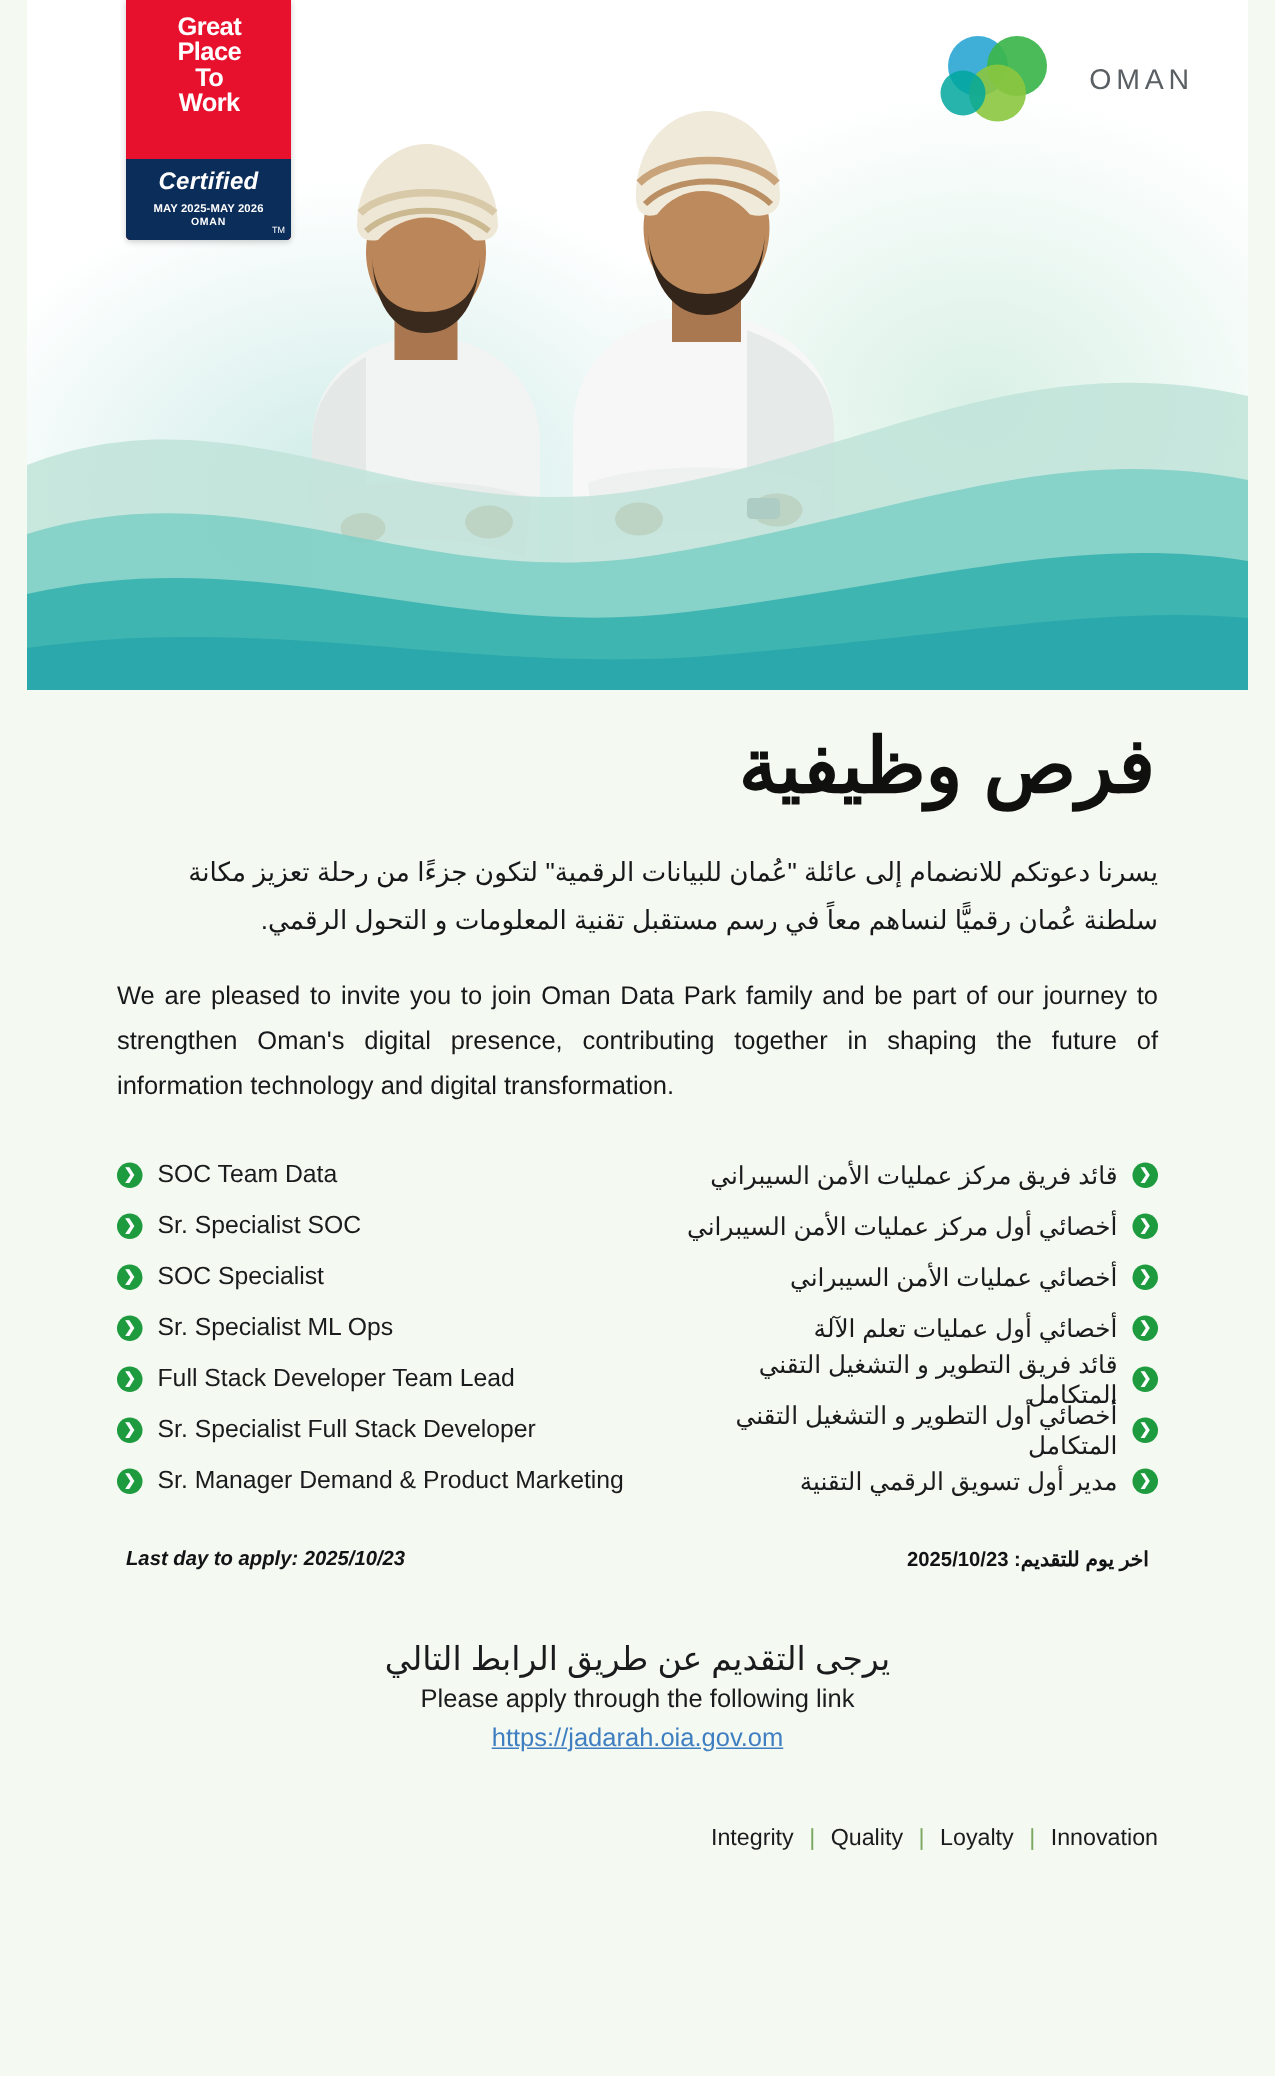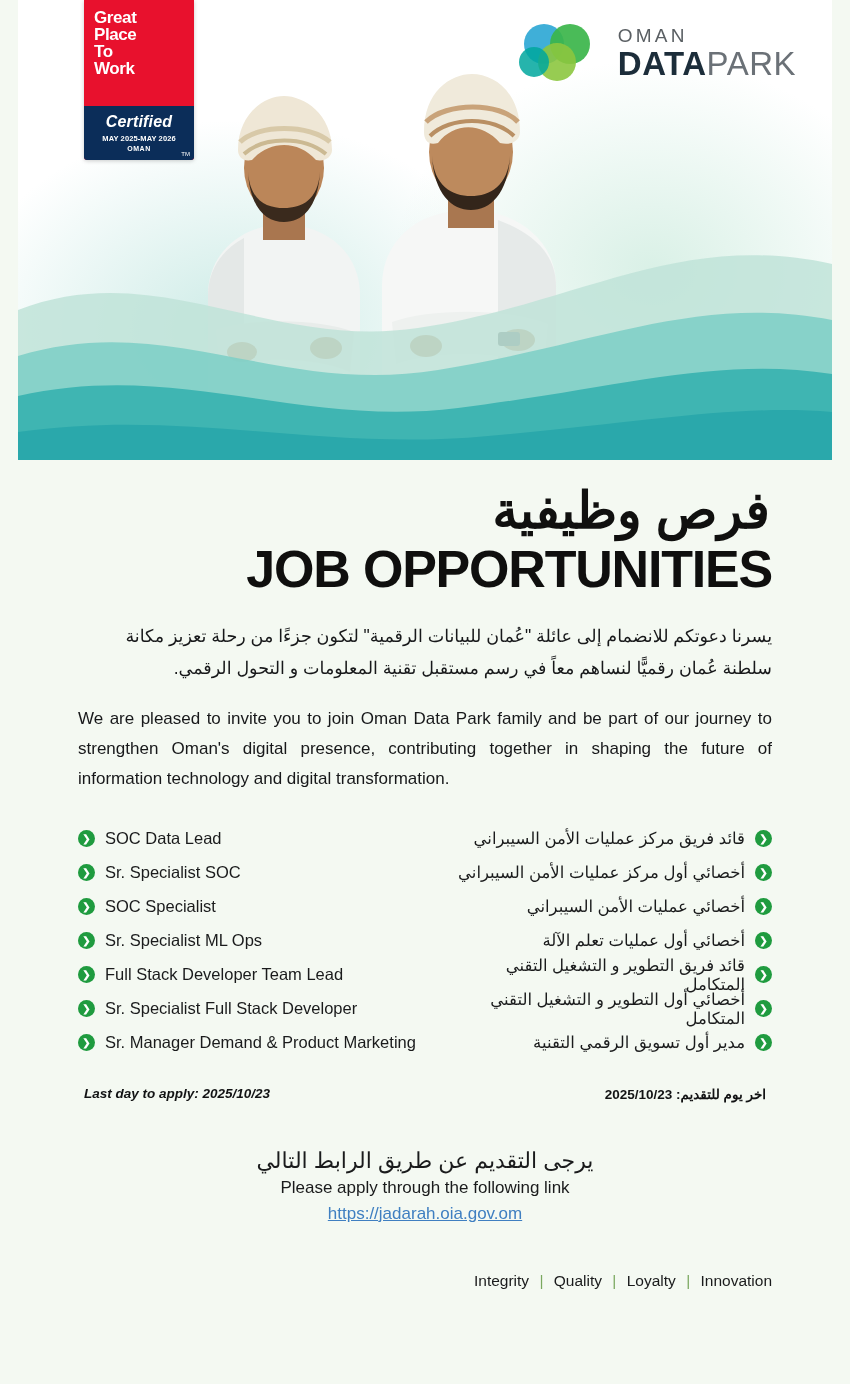--- a/index.html
+++ b/index.html
@@ -49,21 +49,21 @@
   .gptw {
     position: absolute; left: 66px; top: 0;
     width: 110px; height: 160px;
     background: #e8112d;
     color: #fff;
     border-radius: 0 0 3px 3px;
     overflow: hidden;
     z-index: 6;
     box-shadow: 0 1px 4px rgba(0,0,0,.2);
   }
-  .gptw-top { padding: 9px 9px 4px 10px; }
+  .gptw-top { padding: 9px 9px 4px 10px; text-align: center; }
   .gptw-top div {
     font-weight: bold; font-size: 17px; line-height: 17px; letter-spacing: -.4px;
   }
   .gptw-bot {
     position: absolute; bottom: 0; left: 0; right: 0;
     background: #0b2d59; padding: 7px 0 8px 0; text-align: center;
   }
   .gptw-cert { font-size: 16px; font-weight: bold; font-style: italic; letter-spacing: .2px;}
   .gptw-dates { font-size: 7.5px; font-weight: bold; margin-top: 3px; letter-spacing: .1px;}
   .gptw-oman { font-size: 7px; font-weight: bold; margin-top: 2px; letter-spacing: .5px;}
@@ -236,39 +236,37 @@
 
     <div class="logo">
       <svg class="logo-mark" viewBox="0 0 92 62">
         <circle cx="30" cy="22" r="20" fill="#2fa8d5" opacity=".92"></circle>
         <circle cx="56" cy="22" r="20" fill="#3bb54a" opacity=".92"></circle>
         <circle cx="43" cy="40" r="19" fill="#8cc63f" opacity=".9"></circle>
         <circle cx="20" cy="40" r="15" fill="#00a79d" opacity=".85"></circle>
       </svg>
       <div class="logo-text">
         <div class="logo-oman">OMAN</div>
-        <div class="logo-dp"><span class="logo-data">DATA</span><span class="logo-park">PARK</span></div>
       </div>
     </div>
   </div>
 
   <div class="content">
 
     <div class="title-ar">فرص وظيفية</div>
-    <div class="title-en">JOB OPPORTUNITIES</div>
 
     <p class="para-ar">يسرنا دعوتكم للانضمام إلى عائلة "عُمان للبيانات الرقمية" لتكون جزءًا من رحلة تعزيز مكانة سلطنة عُمان رقميًّا لنساهم معاً في رسم مستقبل تقنية المعلومات و التحول الرقمي.</p>
     <p class="para-en">We are pleased to invite you to join Oman Data Park family and be part of our journey to strengthen Oman's digital presence, contributing together in shaping the future of information technology and digital transformation.</p>
 
     <div class="jobs">
 
       <div class="job-row">
         <div class="job-en">
           <span class="arrow">❯</span>
-          <span class="job-label">SOC Data Lead</span>
+          <span class="job-label">SOC Team Data</span>
         </div>
         <div class="job-ar">
           <span class="arrow rtl">❯</span>
           <span class="job-label-ar">قائد فريق مركز عمليات الأمن السيبراني</span>
         </div>
       </div>
 
       <div class="job-row">
         <div class="job-en">
           <span class="arrow">❯</span>

